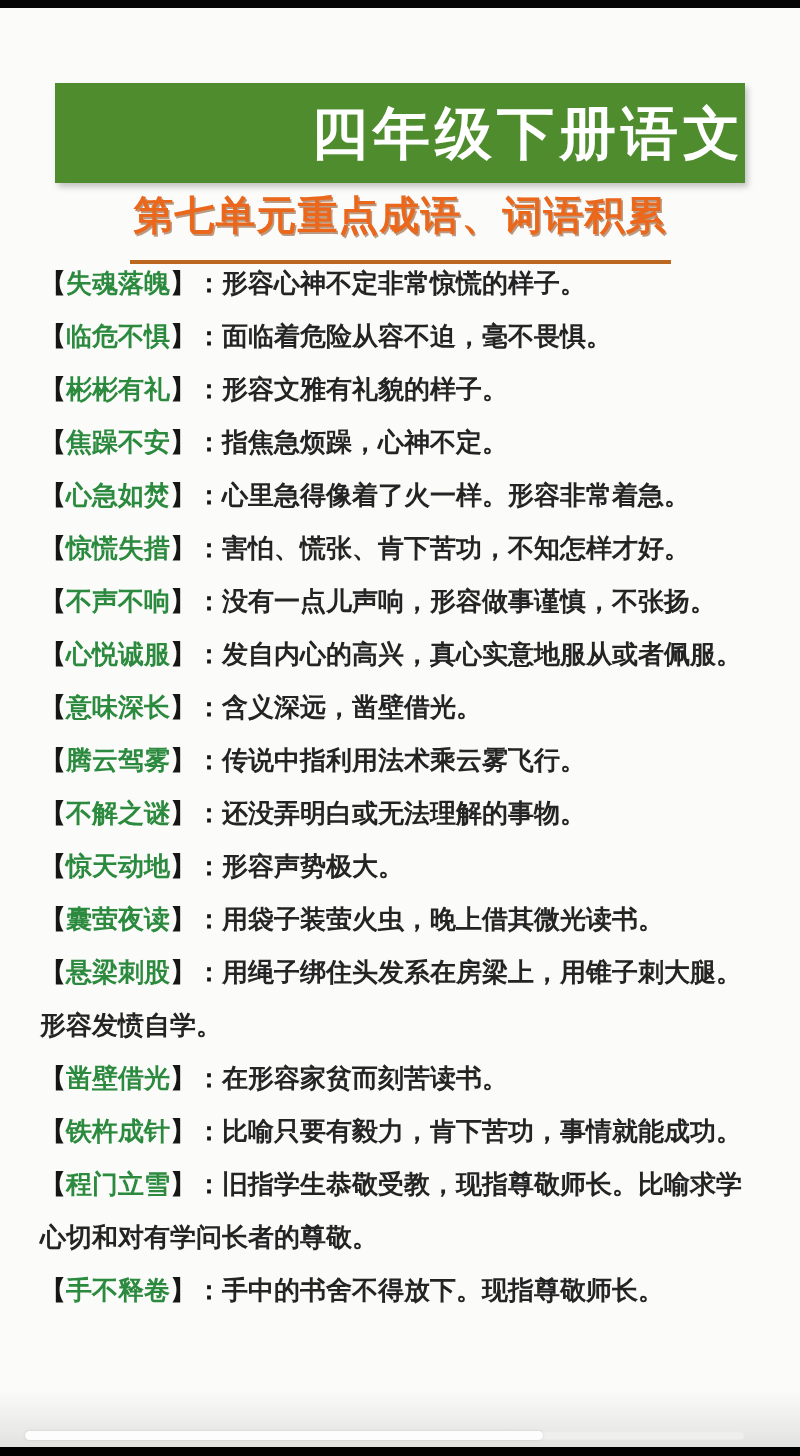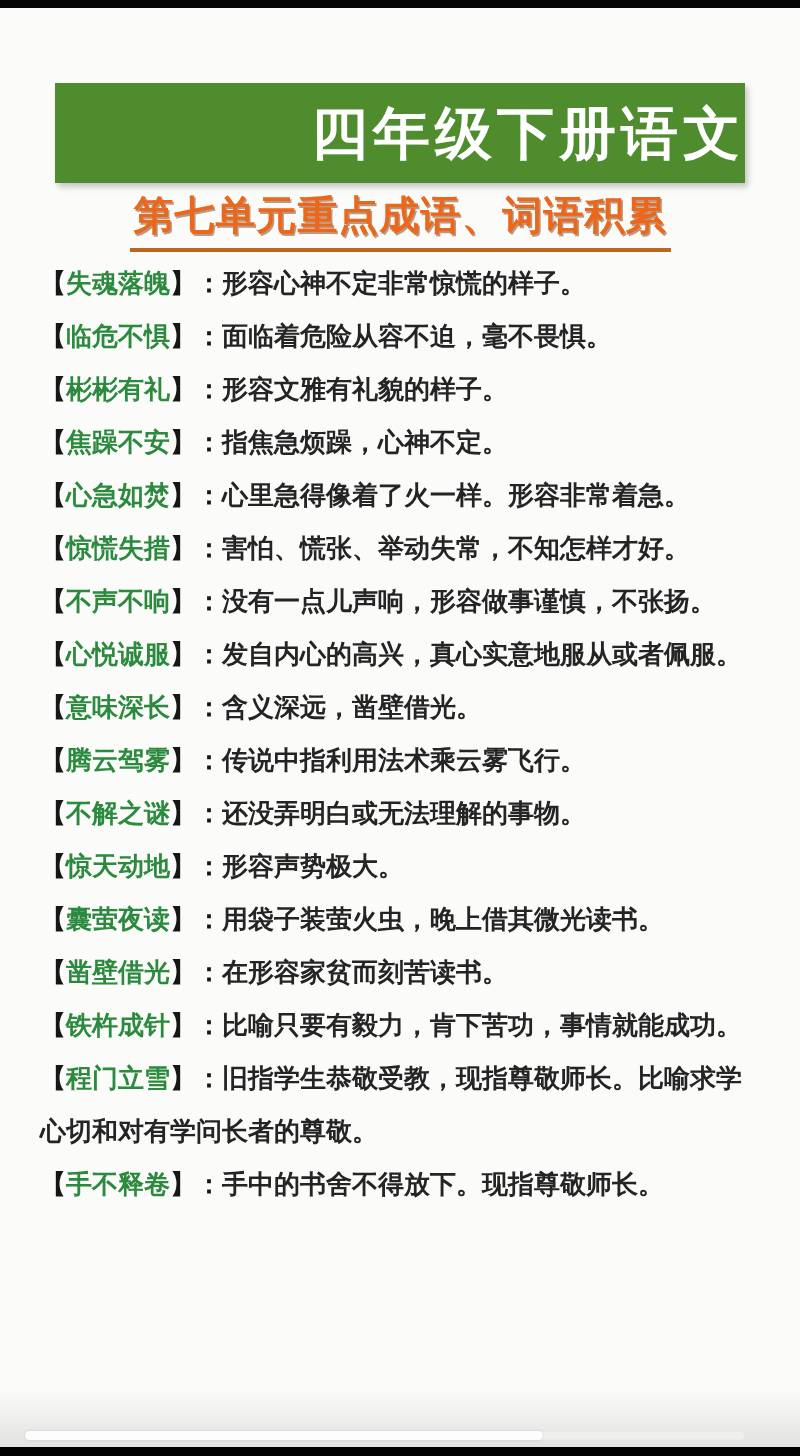--- a/index.html
+++ b/index.html
@@ -18,21 +18,21 @@
   }
   .banner-title{
     color:#ffffff;font-size:57px;letter-spacing:5px;line-height:1;
     white-space:nowrap;
   }
   .subtitle-wrap{position:absolute;top:192px;left:0;right:0;text-align:center;}
   .subtitle{
     display:inline-block;
     color:var(--accent-orange,#ea671c);
     font-size:40px;letter-spacing:1px;line-height:1.15;
-    padding:0 4px 10px 4px;
+    padding:0 4px 22px 4px;
     border-bottom:4px solid var(--underline-orange,#bc671f);
     text-shadow:1.5px 2px 0 rgba(122,58,10,.5);
     white-space:nowrap;
   }
   .entries{
     position:absolute;top:257px;left:40px;width:724px;
     font-size:26px;color:#1f1f1f;
   }
   .entry{line-height:53px;text-align:left;font-family:Liberation Serif, serif;}
   .entry .bracket,.entry .colon{color:#161616;}
@@ -73,36 +73,37 @@
     <div class="entry"><span class="bracket">【</span><span class="term">失魂落魄</span><span class="bracket">】</span><span class="colon">：</span><span class="def">形容心神不定非常惊慌的样子。</span></div>
 
     <div class="entry"><span class="bracket">【</span><span class="term">临危不惧</span><span class="bracket">】</span><span class="colon">：</span><span class="def">面临着危险从容不迫，毫不畏惧。</span></div>
 
     <div class="entry"><span class="bracket">【</span><span class="term">彬彬有礼</span><span class="bracket">】</span><span class="colon">：</span><span class="def">形容文雅有礼貌的样子。</span></div>
 
     <div class="entry"><span class="bracket">【</span><span class="term">焦躁不安</span><span class="bracket">】</span><span class="colon">：</span><span class="def">指焦急烦躁，心神不定。</span></div>
 
     <div class="entry"><span class="bracket">【</span><span class="term">心急如焚</span><span class="bracket">】</span><span class="colon">：</span><span class="def">心里急得像着了火一样。形容非常着急。</span></div>
 
-    <div class="entry"><span class="bracket">【</span><span class="term">惊慌失措</span><span class="bracket">】</span><span class="colon">：</span><span class="def">害怕、慌张、举动失常，不知怎样才好。</span></div>
+    <div class="entry"><span class="bracket">【</span><span class="term">惊慌失措</span><span class="bracket">】</span><span class="colon">：</span><span class="def">害怕、慌张、肯下苦功，不知怎样才好。</span></div>
 
     <div class="entry"><span class="bracket">【</span><span class="term">不声不响</span><span class="bracket">】</span><span class="colon">：</span><span class="def">没有一点儿声响，形容做事谨慎，不张扬。</span></div>
 
     <div class="entry"><span class="bracket">【</span><span class="term">心悦诚服</span><span class="bracket">】</span><span class="colon">：</span><span class="def">发自内心的高兴，真心实意地服从或者佩服。</span></div>
 
     <div class="entry"><span class="bracket">【</span><span class="term">意味深长</span><span class="bracket">】</span><span class="colon">：</span><span class="def">含义深远，凿壁借光。</span></div>
 
     <div class="entry"><span class="bracket">【</span><span class="term">腾云驾雾</span><span class="bracket">】</span><span class="colon">：</span><span class="def">传说中指利用法术乘云雾飞行。</span></div>
 
     <div class="entry"><span class="bracket">【</span><span class="term">不解之谜</span><span class="bracket">】</span><span class="colon">：</span><span class="def">还没弄明白或无法理解的事物。</span></div>
 
     <div class="entry"><span class="bracket">【</span><span class="term">惊天动地</span><span class="bracket">】</span><span class="colon">：</span><span class="def">形容声势极大。</span></div>
 
     <div class="entry"><span class="bracket">【</span><span class="term">囊萤夜读</span><span class="bracket">】</span><span class="colon">：</span><span class="def">用袋子装萤火虫，晚上借其微光读书。</span></div>
 
+    <div class="entry"><span class="bracket">【</span><span class="term">悬梁刺股</span><span class="bracket">】</span><span class="colon">：</span><span class="def">用绳子绑住头发系在房梁上，用锥子刺大腿。形容发愤自学。</span></div>
 
     <div class="entry"><span class="bracket">【</span><span class="term">凿壁借光</span><span class="bracket">】</span><span class="colon">：</span><span class="def">在形容家贫而刻苦读书。</span></div>
 
     <div class="entry"><span class="bracket">【</span><span class="term">铁杵成针</span><span class="bracket">】</span><span class="colon">：</span><span class="def">比喻只要有毅力，肯下苦功，事情就能成功。</span></div>
 
     <div class="entry"><span class="bracket">【</span><span class="term">程门立雪</span><span class="bracket">】</span><span class="colon">：</span><span class="def">旧指学生恭敬受教，现指尊敬师长。比喻求学心切和对有学问长者的尊敬。</span></div>
 
     <div class="entry"><span class="bracket">【</span><span class="term">手不释卷</span><span class="bracket">】</span><span class="colon">：</span><span class="def">手中的书舍不得放下。现指尊敬师长。</span></div>
   </div>
 

